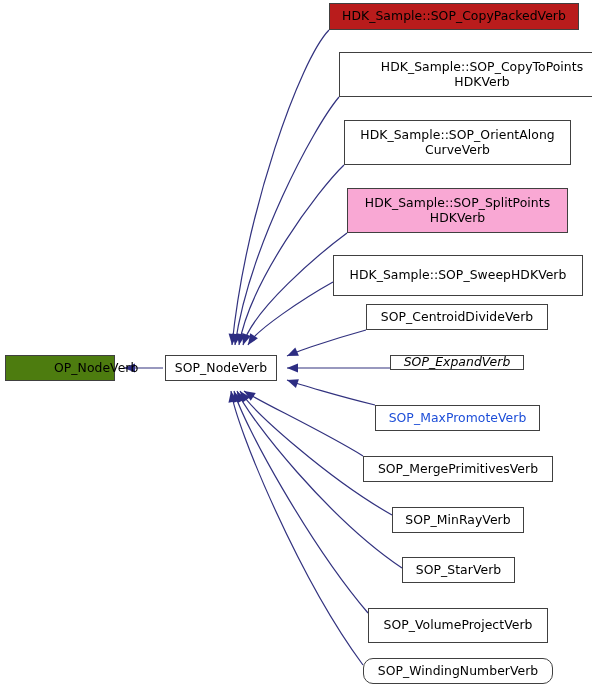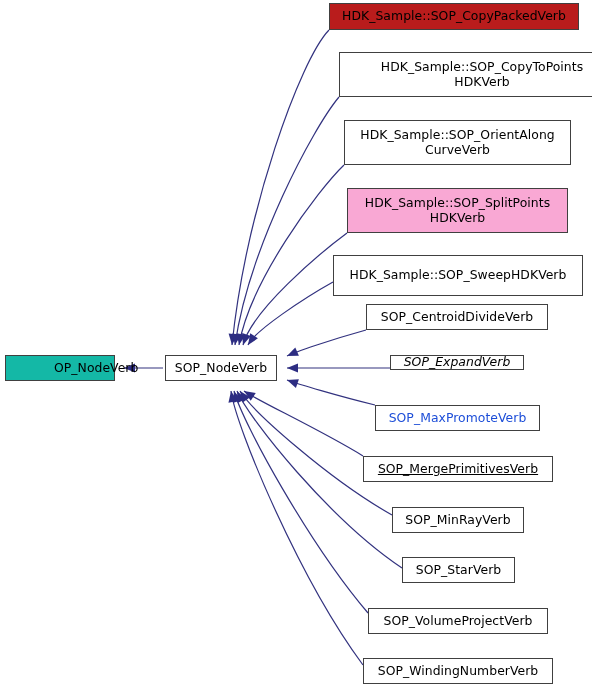--- a/index.html
+++ b/index.html
@@ -86,33 +86,33 @@
         <polygon points="0,0 -11,-4.6 -11,4.6" fill="#2d2d82" transform="translate(287.00,380.00) rotate(-161.16)"></polygon>
         <polygon points="0,0 -11,-4.6 -11,4.6" fill="#2d2d82" transform="translate(244.00,391.00) rotate(-147.10)"></polygon>
         <polygon points="0,0 -11,-4.6 -11,4.6" fill="#2d2d82" transform="translate(240.00,391.00) rotate(-125.58)"></polygon>
         <polygon points="0,0 -11,-4.6 -11,4.6" fill="#2d2d82" transform="translate(237.00,391.00) rotate(-116.29)"></polygon>
         <polygon points="0,0 -11,-4.6 -11,4.6" fill="#2d2d82" transform="translate(234.00,391.00) rotate(-107.67)"></polygon>
         <polygon points="0,0 -11,-4.6 -11,4.6" fill="#2d2d82" transform="translate(231.00,391.00) rotate(-100.34)"></polygon>
       </g>
   </svg>
 
   <div id="nodes">
-      <div class="node root" style="left: 5px; top: 355px; width: 110px; height: 26px; border-color: rgb(64, 64, 64); background: #14b8a6; color: rgb(0, 0, 0); padding-left: 44px;"><span class="node-label">OP_NodeVerb</span></div>
+      <div class="node root" style="left: 5px; top: 355px; width: 110px; height: 26px; border-color: rgb(64, 64, 64); background: #4d7c0f; color: rgb(0, 0, 0); padding-left: 44px;"><span class="node-label">OP_NodeVerb</span></div>
       <div class="node" style="left: 165px; top: 355px; width: 112px; height: 26px; border-color: rgb(64, 64, 64); background: rgb(255, 255, 255); color: rgb(0, 0, 0);"><span class="node-label">SOP_NodeVerb</span></div>
       <div class="node" style="left: 329px; top: 3px; width: 250px; height: 27px; border-color: rgb(64, 64, 64); background: #b91c1c; color: rgb(0, 0, 0);"><span class="node-label">HDK_Sample::SOP_CopyPackedVerb</span></div>
       <div class="node" style="left: 339px; top: 52px; width: 286px; height: 45px; border-color: rgb(64, 64, 64); background: rgb(255, 255, 255); color: rgb(0, 0, 0);"><span class="node-label">HDK_Sample::SOP_CopyToPoints
 HDKVerb</span></div>
       <div class="node" style="left: 344px; top: 120px; width: 227px; height: 45px; border-color: rgb(64, 64, 64); background: rgb(255, 255, 255); color: rgb(0, 0, 0);"><span class="node-label">HDK_Sample::SOP_OrientAlong
 CurveVerb</span></div>
       <div class="node" style="left: 347px; top: 188px; width: 221px; height: 45px; border-color: rgb(64, 64, 64); background: #f9a8d4; color: rgb(0, 0, 0);"><span class="node-label">HDK_Sample::SOP_SplitPoints
 HDKVerb</span></div>
       <div class="node" style="left: 333px; top: 255px; width: 250px; height: 41px; border-color: rgb(64, 64, 64); background: rgb(255, 255, 255); color: rgb(0, 0, 0);"><span class="node-label">HDK_Sample::SOP_SweepHDKVerb</span></div>
       <div class="node" style="left: 366px; top: 304px; width: 182px; height: 26px; border-color: rgb(64, 64, 64); background: rgb(255, 255, 255); color: rgb(0, 0, 0);"><span class="node-label">SOP_CentroidDivideVerb</span></div>
       <div class="node" style="left: 390px; top: 355px; width: 134px; height: 15px; border-color: rgb(64, 64, 64); background: rgb(255, 255, 255); color: #000000; font-style: italic;"><span class="node-label">SOP_ExpandVerb</span></div>
       <div class="node" style="left: 375px; top: 405px; width: 165px; height: 26px; border-color: rgb(64, 64, 64); background: rgb(255, 255, 255); color: #1d4ed8;"><span class="node-label">SOP_MaxPromoteVerb</span></div>
-      <div class="node" style="left: 363px; top: 456px; width: 190px; height: 26px; border-color: rgb(64, 64, 64); background: rgb(255, 255, 255); color: rgb(0, 0, 0); text-decoration: underline;"><span class="node-label">SOP_MergePrimitivesVerb</span></div>
+      <div class="node" style="left: 363px; top: 456px; width: 190px; height: 26px; border-color: rgb(64, 64, 64); background: rgb(255, 255, 255); color: rgb(0, 0, 0);"><span class="node-label">SOP_MergePrimitivesVerb</span></div>
       <div class="node" style="left: 392px; top: 507px; width: 132px; height: 26px; border-color: rgb(64, 64, 64); background: rgb(255, 255, 255); color: rgb(0, 0, 0);"><span class="node-label">SOP_MinRayVerb</span></div>
       <div class="node" style="left: 402px; top: 557px; width: 113px; height: 26px; border-color: rgb(64, 64, 64); background: rgb(255, 255, 255); color: rgb(0, 0, 0); align-items: center;"><span class="node-label">SOP_StarVerb</span></div>
-      <div class="node" style="left: 368px; top: 608px; width: 180px; height: 26px; border-color: rgb(64, 64, 64); background: rgb(255, 255, 255); color: rgb(0, 0, 0);"><span class="node-label">SOP_VolumeProjectVerb</span></div>
-      <div class="node" style="left: 363px; top: 658px; width: 190px; height: 26px; border-color: rgb(64, 64, 64); background: rgb(255, 255, 255); color: rgb(0, 0, 0);"><span class="node-label">SOP_WindingNumberVerb</span></div>
+      <div class="node" style="left: 368px; top: 608px; width: 180px; height: 35px; border-color: rgb(64, 64, 64); background: rgb(255, 255, 255); color: rgb(0, 0, 0);"><span class="node-label">SOP_VolumeProjectVerb</span></div>
+      <div class="node" style="left: 363px; top: 658px; width: 190px; height: 26px; border-color: rgb(64, 64, 64); background: rgb(255, 255, 255); color: rgb(0, 0, 0); border-radius: 10px;"><span class="node-label">SOP_WindingNumberVerb</span></div>
     </div>
 
 </div>
 
 </body></html>

